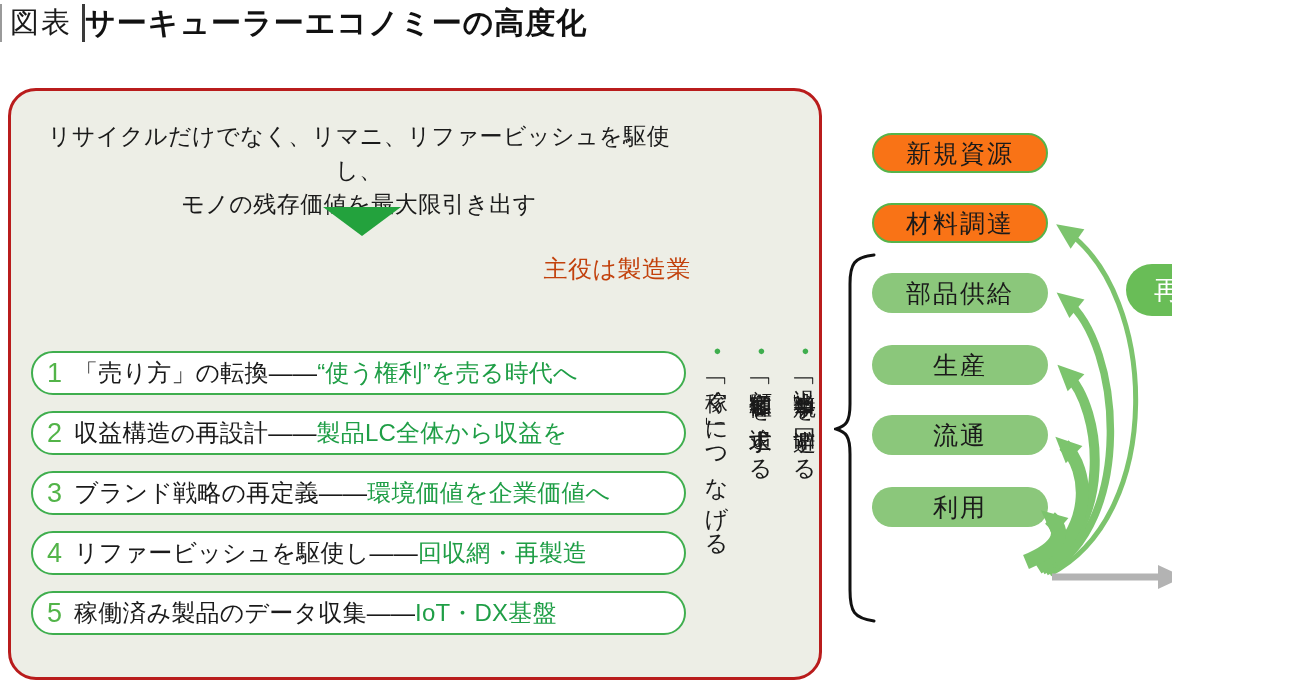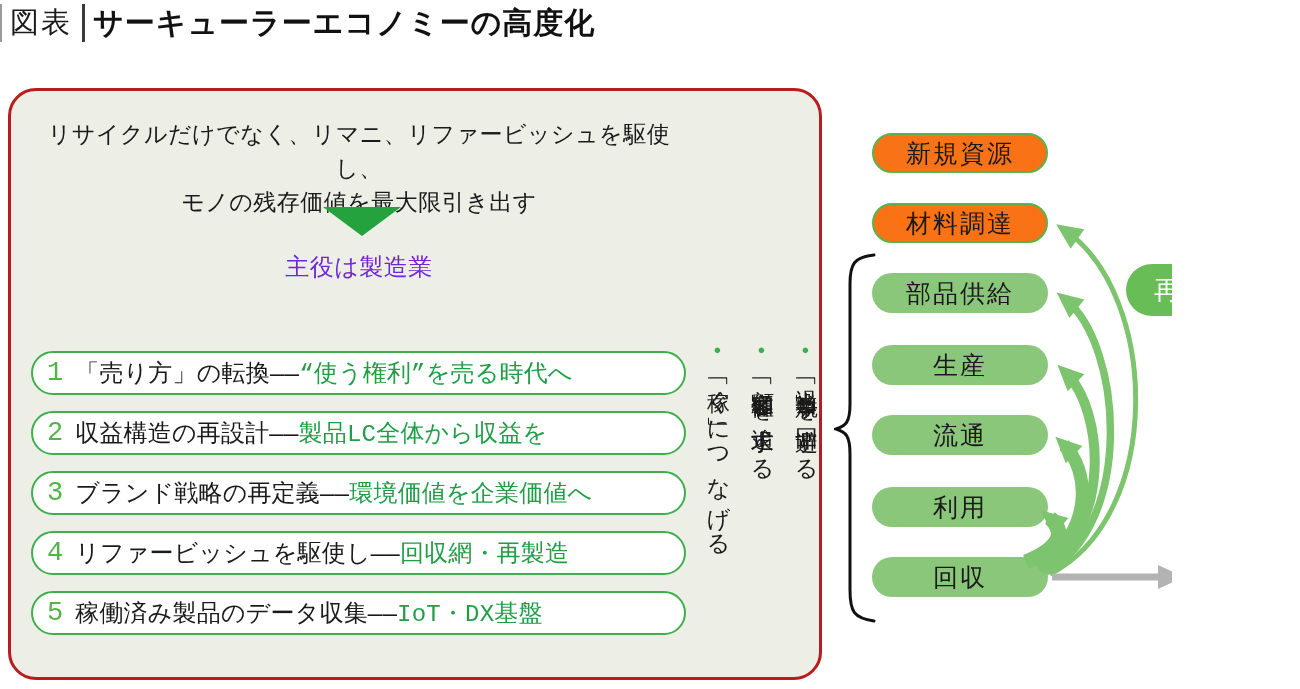--- a/index.html
+++ b/index.html
@@ -1,35 +1,35 @@
 <!DOCTYPE html>
 <html><head>
 <meta charset="utf-8">
 <style>
   html,body { margin:0; padding:0; background:#ffffff; }
   body { font-family: "Liberation Sans", sans-serif; color:#1a1a1a; }
-  .canvas { position:relative; width:1172px; height:689px; background:#ffffff; overflow:hidden;font-family:Liberation Mono, monospace; }
+  .canvas { position:relative; width:1172px; height:689px; background:#ffffff; overflow:hidden; }
 
   
   .hdr { position:absolute; left:0; top:2px; height:42px; display:flex; align-items:center; }
   .hdr-edge { width:2px; height:38px; background:#9a9a9a; }
   .hdr-label { font-size:29px; font-weight:500; letter-spacing:2px; padding:0 10px 0 8px; color:#1a1a1a; }
   .hdr-div { width:3px; height:38px; background:#3a3a3a; }
-  .hdr-title { font-size:30px; font-weight:900; letter-spacing:1px; padding-left:8px; color:#111; }
+  .hdr-title { font-size:30px; font-weight:900; letter-spacing:1px; padding-left:0; color:#111; }
 
   
   .mainbox { position:absolute; left:8px; top:88px; width:808px; height:586px;
              background:#edeee6; border:3px solid #b91c1c; border-radius:28px; }
   .intro { position:absolute; left:16px; top:28px; width:664px; text-align:center;
            font-size:23px; line-height:34px; letter-spacing:0.5px; color:#1a1a1a; }
   .tri { position:absolute; left:312px; top:116px; width:0; height:0;
          border-left:39px solid transparent; border-right:39px solid transparent;
          border-top:29px solid #23a23d; }
-  .statement { position:absolute; left:16px; top:160px; width:664px; text-align:center;
-               font-size:24px; line-height:36px; letter-spacing:0.5px; color:#6d28d9; }
+  .statement { position:absolute; left:16px; top:160px; width:664px; text-align:right;
+               font-size:24px; line-height:36px; letter-spacing:0.5px; color:#c2410c; }
 
   .row { position:absolute; left:20px; width:655px; height:44px; background:#ffffff;
          border:2px solid #3fae4e; border-radius:23px; display:flex; align-items:center;
          padding:0; box-sizing:border-box; white-space:nowrap; overflow:hidden; }
   .row .num { color:#53b449; font-size:27px; font-weight:500; margin:0 12px 0 14px; }
   .row .blk { color:#1a1a1a; font-size:24px; letter-spacing:0.2px; }
   .row .grn { color:#1f9e46; font-size:24px; letter-spacing:0.2px; }
 
   .goals { position:absolute; left:678px; top:252px; height:340px; writing-mode:vertical-rl;
            font-size:23px; letter-spacing:2px; color:#1a1a1a; }
@@ -126,23 +126,20 @@
     </div>
   <div class="pill green" style="top:345px">
       <span>生産</span>
     </div>
   <div class="pill green" style="top:415px">
       <span>流通</span>
     </div>
   <div class="pill green" style="top:487px">
       <span>利用</span>
     </div>
-  <div class="pill green" style="top:557px">
-      <span>回収</span>
-    </div>
 
   <svg class="arrows" viewBox="0 0 1300 689">
     <defs>
       <marker id="ahg" markerUnits="userSpaceOnUse" markerWidth="30" markerHeight="30" refX="16" refY="15" orient="auto">
         <path d="M2 3 L28 15 L2 27 Z" fill="#7cc46d"></path>
       </marker>
       <marker id="ahgray" markerUnits="userSpaceOnUse" markerWidth="30" markerHeight="30" refX="16" refY="15" orient="auto">
         <path d="M2 3 L28 15 L2 27 Z" fill="#b3b3b3"></path>
       </marker>
     </defs>

